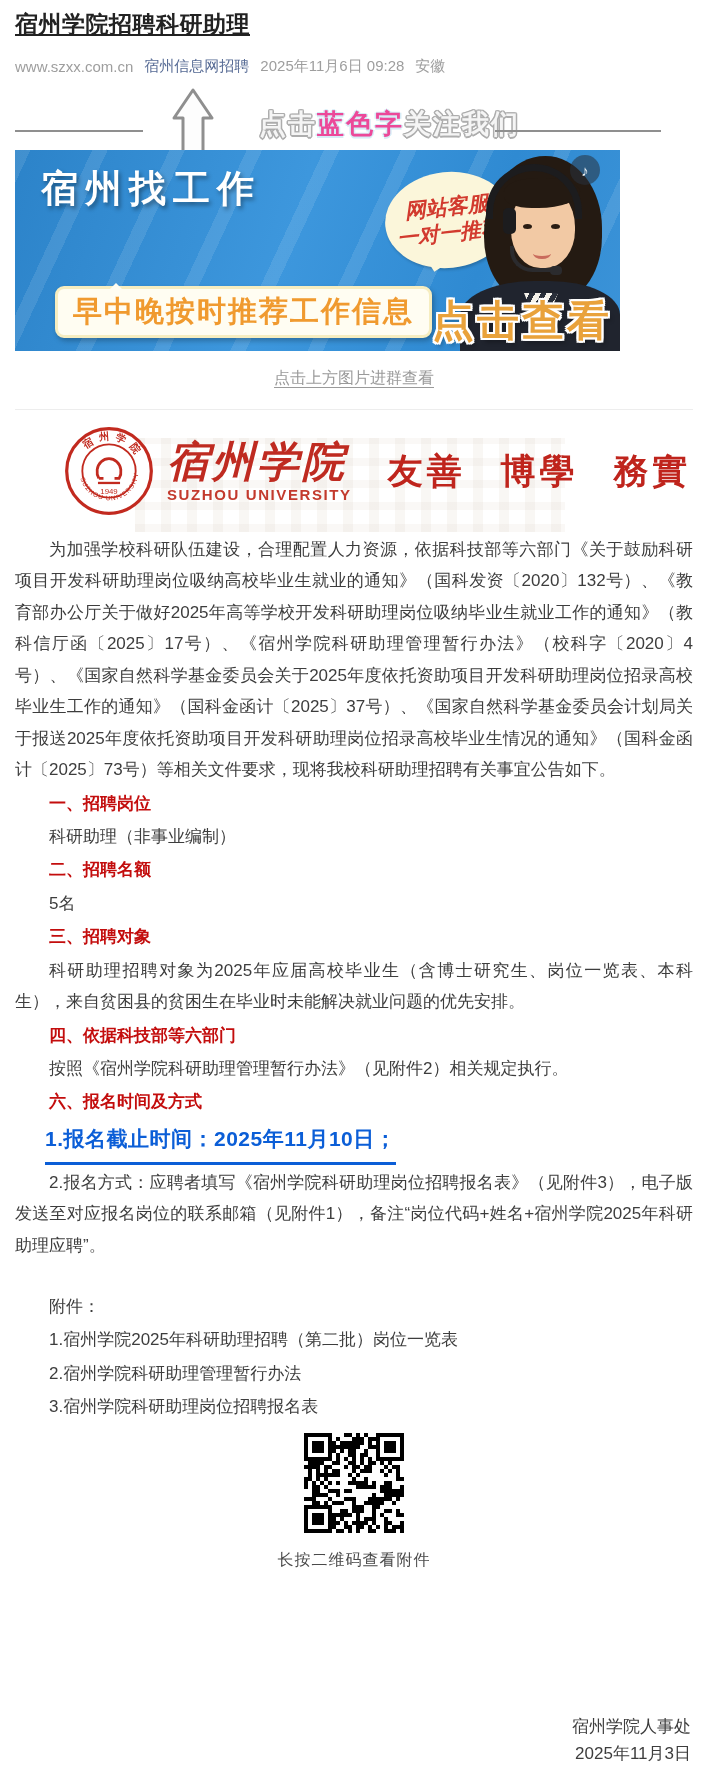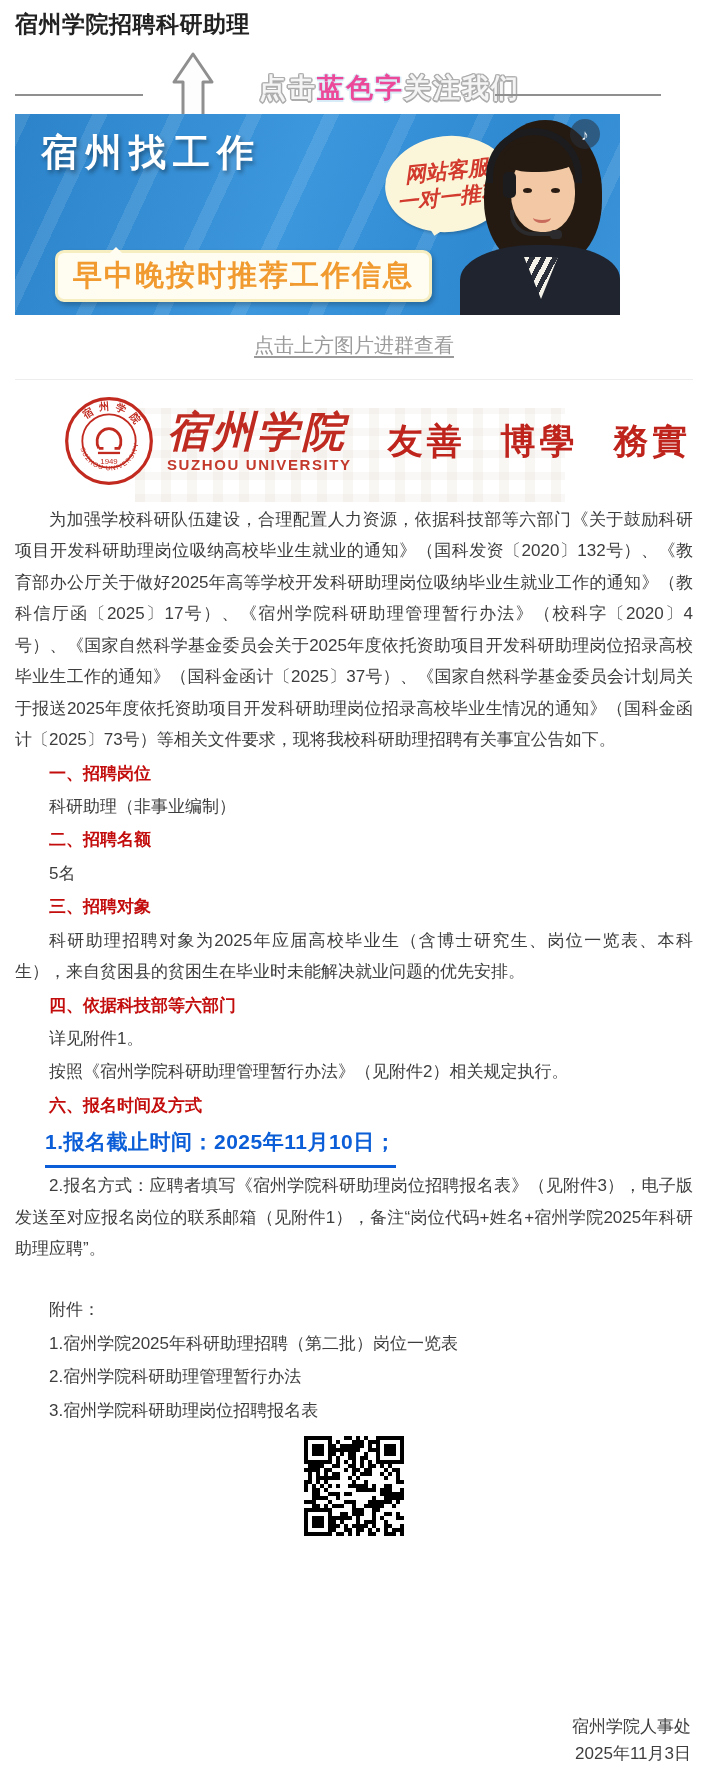--- a/index.html
+++ b/index.html
@@ -2,21 +2,21 @@
 <html><head>
 <meta charset="utf-8">
 <style>
   html,body{margin:0;padding:0;background:#fff;}
   body{font-family:"Liberation Sans","DejaVu Sans",sans-serif;}
   .page{position:relative;width:708px;height:1768px;margin:0 auto;background:#fff;overflow:hidden;
         display:flex;flex-direction:column;box-sizing:border-box;padding:0 15px;}
 
   
   .art-header{padding-top:8px;}
-  .art-title{margin:0;font-size:23px;line-height:32px;font-weight:700;color:#222;letter-spacing:.5px;}
+  .art-title{margin:0;font-size:23px;line-height:32px;font-weight:700;color:#222;letter-spacing:.5px;text-decoration:underline;}
   .meta{margin-top:17px;font-size:15px;color:#9e9e9e;display:flex;gap:11px;align-items:center;}
   .meta a{color:#576b95;text-decoration:none;font-weight:500;cursor:pointer;}
 
   
   .follow-row{position:relative;height:72px;margin-top:2px;}
   .fline{position:absolute;top:52px;height:2px;background:#8f8f8f;}
   .fline.l{left:0;width:128px;}
   .fline.r{left:480px;width:166px;}
   .up-arrow{position:absolute;left:150px;top:6px;width:56px;height:74px;}
   .follow-text{position:absolute;left:244px;top:28px;font-size:27px;font-weight:800;letter-spacing:2px;
@@ -70,21 +70,21 @@
   .w-body{position:absolute;right:0;bottom:-6px;width:160px;height:76px;background:#20242e;
      border-radius:46% 44% 0 0;}
   .w-collar{position:absolute;right:62px;bottom:16px;width:34px;height:42px;background:
      repeating-linear-gradient(118deg,#f5f2ea 0 5px,#2a2f3a 5px 10px);clip-path:polygon(50% 100%,0 0,100% 0);}
   .p-cta{position:absolute;right:8px;bottom:2px;color:#e9a23b;font-size:42px;font-weight:800;letter-spacing:3px;
      text-shadow:-2px 0 #fff,2px 0 #fff,0 -2px #fff,0 2px #fff,-2px -2px #fff,2px 2px #fff,-2px 2px #fff,2px -2px #fff,3px 4px 4px rgba(0,0,0,.3);}
   .p-mark{position:absolute;right:20px;top:5px;width:30px;height:30px;border-radius:50%;
      background:rgba(40,50,60,.55);color:#eef3f6;font-size:15px;display:flex;align-items:center;justify-content:center;}
 
   
-  .promo-caption{margin:17px 0 10px;text-align:center;font-size:20px;color:#9a9a9a;
+  .promo-caption{margin:17px 0 10px;text-align:center;font-size:16px;color:#9a9a9a;
      text-decoration:underline;text-underline-offset:4px;cursor:pointer;}
 
   
   .uni-header{position:relative;margin-top:10px;height:122px;border-top:1px solid #ededed;
      display:flex;align-items:center;overflow:hidden;background:#fff;}
   .uni-header::before{content:"";position:absolute;left:120px;top:28px;width:430px;height:94px;opacity:.35;
      background:repeating-linear-gradient(90deg,#efe9e2 0 10px,#fff 10px 26px),
                 repeating-linear-gradient(0deg,#f1ece6 0 8px,#fff 8px 22px);
      background-blend-mode:multiply;}
   .uni-logo{position:relative;width:92px;height:92px;margin-left:48px;flex:none;}
@@ -120,20 +120,26 @@
   .sign{margin-top:auto;text-align:right;padding:0 2px 0 0;font-size:17px;color:#3d3d3d;line-height:1.62;}
   .sign p{margin:0;}
 </style>
 </head>
 <body>
 
 <div class="page">
 
   <header class="art-header">
     <h1 class="art-title">宿州学院招聘科研助理</h1>
+    <div class="meta">
+      <span>www.szxx.com.cn</span>
+      <a>宿州信息网招聘</a>
+      <span>2025年11月6日 09:28</span>
+      <span>安徽</span>
+    </div>
   </header>
 
   <div class="follow-row">
     <span class="fline l"></span>
     <svg class="up-arrow" viewBox="0 0 56 74">
       <path d="M9 34 L28 6 L47 34 L38 34 L38 74 L18 74 L18 34 Z" fill="#fdfdfd" stroke="#8f8f8f" stroke-width="3" stroke-linejoin="round"></path>
     </svg>
     <div class="follow-text">
       <span class="ft-outline">点击</span><span class="ft-blue">蓝色字</span><span class="ft-outline">关注我们</span>
     </div>
@@ -154,20 +160,21 @@
         <span class="w-eye r"></span>
         <span class="w-mouth"></span>
       </div>
       <div class="w-fringe"></div>
       <div class="w-band"></div>
       <div class="w-ear"></div>
       <div class="w-mic"></div>
       <div class="w-body"></div>
       <div class="w-collar"></div>
     </div>
+    <div class="p-cta">点击查看</div>
     <span class="p-mark">♪</span>
   </div>
 
   <p class="promo-caption">点击上方图片进群查看</p>
 
   <div class="uni-header">
     <svg class="uni-logo" viewBox="0 0 100 100">
       <circle cx="50" cy="50" r="46" fill="#fff" stroke="#c22a1f" stroke-width="3.5"></circle>
       <circle cx="50" cy="50" r="29" fill="none" stroke="#c22a1f" stroke-width="2"></circle>
       <defs>
@@ -198,36 +205,36 @@
     <p class="h-red">一、招聘岗位</p>
     <p class="indent">科研助理（非事业编制）</p>
 
     <p class="h-red">二、招聘名额</p>
     <p class="indent">5名</p>
 
     <p class="h-red">三、招聘对象</p>
     <p class="indent">科研助理招聘对象为2025年应届高校毕业生（含博士研究生、岗位一览表、本科生），来自贫困县的贫困生在毕业时未能解决就业问题的优先安排。</p>
 
     <p class="h-red">四、依据科技部等六部门</p>
-    <p class="indent">详见附件1。</p>
 
     <p class="indent">按照《宿州学院科研助理管理暂行办法》（见附件2）相关规定执行。</p>
 
     <p class="h-red">六、报名时间及方式</p>
     <p class="deadline"><span>1.报名截止时间：2025年11月10日；</span></p>
     <p class="indent">2.报名方式：应聘者填写《宿州学院科研助理岗位招聘报名表》（见附件3），电子版发送至对应报名岗位的联系邮箱（见附件1），备注“岗位代码+姓名+宿州学院2025年科研助理应聘”。</p>
 
     <p class="indent attach-label">附件：</p>
     <p class="indent">1.宿州学院2025年科研助理招聘（第二批）岗位一览表</p>
     <p class="indent">2.宿州学院科研助理管理暂行办法</p>
     <p class="indent">3.宿州学院科研助理岗位招聘报名表</p>
   </div>
 
   <div class="qr-wrap">
     <div class="qr"><i style="left:0px;top:0px"></i><i style="left:4px;top:0px"></i><i style="left:8px;top:0px"></i><i style="left:12px;top:0px"></i><i style="left:16px;top:0px"></i><i style="left:20px;top:0px"></i><i style="left:24px;top:0px"></i><i style="left:40px;top:0px"></i><i style="left:44px;top:0px"></i><i style="left:52px;top:0px"></i><i style="left:60px;top:0px"></i><i style="left:72px;top:0px"></i><i style="left:76px;top:0px"></i><i style="left:80px;top:0px"></i><i style="left:84px;top:0px"></i><i style="left:88px;top:0px"></i><i style="left:92px;top:0px"></i><i style="left:96px;top:0px"></i><i style="left:0px;top:4px"></i><i style="left:24px;top:4px"></i><i style="left:32px;top:4px"></i><i style="left:48px;top:4px"></i><i style="left:52px;top:4px"></i><i style="left:56px;top:4px"></i><i style="left:64px;top:4px"></i><i style="left:68px;top:4px"></i><i style="left:72px;top:4px"></i><i style="left:96px;top:4px"></i><i style="left:0px;top:8px"></i><i style="left:8px;top:8px"></i><i style="left:12px;top:8px"></i><i style="left:16px;top:8px"></i><i style="left:24px;top:8px"></i><i style="left:28px;top:8px"></i><i style="left:36px;top:8px"></i><i style="left:40px;top:8px"></i><i style="left:44px;top:8px"></i><i style="left:48px;top:8px"></i><i style="left:52px;top:8px"></i><i style="left:56px;top:8px"></i><i style="left:64px;top:8px"></i><i style="left:72px;top:8px"></i><i style="left:80px;top:8px"></i><i style="left:84px;top:8px"></i><i style="left:88px;top:8px"></i><i style="left:96px;top:8px"></i><i style="left:0px;top:12px"></i><i style="left:8px;top:12px"></i><i style="left:12px;top:12px"></i><i style="left:16px;top:12px"></i><i style="left:24px;top:12px"></i><i style="left:28px;top:12px"></i><i style="left:32px;top:12px"></i><i style="left:36px;top:12px"></i><i style="left:40px;top:12px"></i><i style="left:44px;top:12px"></i><i style="left:48px;top:12px"></i><i style="left:52px;top:12px"></i><i style="left:64px;top:12px"></i><i style="left:68px;top:12px"></i><i style="left:72px;top:12px"></i><i style="left:80px;top:12px"></i><i style="left:84px;top:12px"></i><i style="left:88px;top:12px"></i><i style="left:96px;top:12px"></i><i style="left:0px;top:16px"></i><i style="left:8px;top:16px"></i><i style="left:12px;top:16px"></i><i style="left:16px;top:16px"></i><i style="left:24px;top:16px"></i><i style="left:28px;top:16px"></i><i style="left:36px;top:16px"></i><i style="left:44px;top:16px"></i><i style="left:48px;top:16px"></i><i style="left:60px;top:16px"></i><i style="left:72px;top:16px"></i><i style="left:80px;top:16px"></i><i style="left:84px;top:16px"></i><i style="left:88px;top:16px"></i><i style="left:96px;top:16px"></i><i style="left:0px;top:20px"></i><i style="left:24px;top:20px"></i><i style="left:32px;top:20px"></i><i style="left:44px;top:20px"></i><i style="left:48px;top:20px"></i><i style="left:56px;top:20px"></i><i style="left:60px;top:20px"></i><i style="left:72px;top:20px"></i><i style="left:96px;top:20px"></i><i style="left:0px;top:24px"></i><i style="left:4px;top:24px"></i><i style="left:8px;top:24px"></i><i style="left:12px;top:24px"></i><i style="left:16px;top:24px"></i><i style="left:20px;top:24px"></i><i style="left:24px;top:24px"></i><i style="left:32px;top:24px"></i><i style="left:40px;top:24px"></i><i style="left:48px;top:24px"></i><i style="left:56px;top:24px"></i><i style="left:64px;top:24px"></i><i style="left:72px;top:24px"></i><i style="left:76px;top:24px"></i><i style="left:80px;top:24px"></i><i style="left:84px;top:24px"></i><i style="left:88px;top:24px"></i><i style="left:92px;top:24px"></i><i style="left:96px;top:24px"></i><i style="left:4px;top:28px"></i><i style="left:8px;top:28px"></i><i style="left:12px;top:28px"></i><i style="left:16px;top:28px"></i><i style="left:28px;top:28px"></i><i style="left:32px;top:28px"></i><i style="left:44px;top:28px"></i><i style="left:48px;top:28px"></i><i style="left:56px;top:28px"></i><i style="left:64px;top:28px"></i><i style="left:68px;top:28px"></i><i style="left:76px;top:28px"></i><i style="left:84px;top:28px"></i><i style="left:0px;top:32px"></i><i style="left:4px;top:32px"></i><i style="left:8px;top:32px"></i><i style="left:12px;top:32px"></i><i style="left:20px;top:32px"></i><i style="left:24px;top:32px"></i><i style="left:40px;top:32px"></i><i style="left:48px;top:32px"></i><i style="left:52px;top:32px"></i><i style="left:60px;top:32px"></i><i style="left:64px;top:32px"></i><i style="left:80px;top:32px"></i><i style="left:88px;top:32px"></i><i style="left:92px;top:32px"></i><i style="left:4px;top:36px"></i><i style="left:12px;top:36px"></i><i style="left:20px;top:36px"></i><i style="left:28px;top:36px"></i><i style="left:32px;top:36px"></i><i style="left:48px;top:36px"></i><i style="left:56px;top:36px"></i><i style="left:60px;top:36px"></i><i style="left:64px;top:36px"></i><i style="left:76px;top:36px"></i><i style="left:84px;top:36px"></i><i style="left:92px;top:36px"></i><i style="left:4px;top:40px"></i><i style="left:12px;top:40px"></i><i style="left:16px;top:40px"></i><i style="left:20px;top:40px"></i><i style="left:24px;top:40px"></i><i style="left:28px;top:40px"></i><i style="left:32px;top:40px"></i><i style="left:44px;top:40px"></i><i style="left:52px;top:40px"></i><i style="left:80px;top:40px"></i><i style="left:92px;top:40px"></i><i style="left:0px;top:44px"></i><i style="left:4px;top:44px"></i><i style="left:12px;top:44px"></i><i style="left:20px;top:44px"></i><i style="left:48px;top:44px"></i><i style="left:60px;top:44px"></i><i style="left:92px;top:44px"></i><i style="left:96px;top:44px"></i><i style="left:0px;top:48px"></i><i style="left:8px;top:48px"></i><i style="left:16px;top:48px"></i><i style="left:24px;top:48px"></i><i style="left:32px;top:48px"></i><i style="left:44px;top:48px"></i><i style="left:48px;top:48px"></i><i style="left:52px;top:48px"></i><i style="left:56px;top:48px"></i><i style="left:60px;top:48px"></i><i style="left:68px;top:48px"></i><i style="left:80px;top:48px"></i><i style="left:84px;top:48px"></i><i style="left:0px;top:52px"></i><i style="left:8px;top:52px"></i><i style="left:12px;top:52px"></i><i style="left:20px;top:52px"></i><i style="left:52px;top:52px"></i><i style="left:56px;top:52px"></i><i style="left:60px;top:52px"></i><i style="left:64px;top:52px"></i><i style="left:68px;top:52px"></i><i style="left:76px;top:52px"></i><i style="left:80px;top:52px"></i><i style="left:84px;top:52px"></i><i style="left:96px;top:52px"></i><i style="left:8px;top:56px"></i><i style="left:12px;top:56px"></i><i style="left:24px;top:56px"></i><i style="left:28px;top:56px"></i><i style="left:32px;top:56px"></i><i style="left:40px;top:56px"></i><i style="left:44px;top:56px"></i><i style="left:76px;top:56px"></i><i style="left:80px;top:56px"></i><i style="left:84px;top:56px"></i><i style="left:88px;top:56px"></i><i style="left:92px;top:56px"></i><i style="left:96px;top:56px"></i><i style="left:8px;top:60px"></i><i style="left:12px;top:60px"></i><i style="left:16px;top:60px"></i><i style="left:20px;top:60px"></i><i style="left:32px;top:60px"></i><i style="left:68px;top:60px"></i><i style="left:80px;top:60px"></i><i style="left:84px;top:60px"></i><i style="left:88px;top:60px"></i><i style="left:92px;top:60px"></i><i style="left:96px;top:60px"></i><i style="left:0px;top:64px"></i><i style="left:4px;top:64px"></i><i style="left:8px;top:64px"></i><i style="left:24px;top:64px"></i><i style="left:40px;top:64px"></i><i style="left:44px;top:64px"></i><i style="left:48px;top:64px"></i><i style="left:64px;top:64px"></i><i style="left:68px;top:64px"></i><i style="left:72px;top:64px"></i><i style="left:76px;top:64px"></i><i style="left:80px;top:64px"></i><i style="left:84px;top:64px"></i><i style="left:92px;top:64px"></i><i style="left:8px;top:68px"></i><i style="left:12px;top:68px"></i><i style="left:20px;top:68px"></i><i style="left:28px;top:68px"></i><i style="left:32px;top:68px"></i><i style="left:36px;top:68px"></i><i style="left:48px;top:68px"></i><i style="left:60px;top:68px"></i><i style="left:64px;top:68px"></i><i style="left:68px;top:68px"></i><i style="left:72px;top:68px"></i><i style="left:76px;top:68px"></i><i style="left:88px;top:68px"></i><i style="left:0px;top:72px"></i><i style="left:4px;top:72px"></i><i style="left:8px;top:72px"></i><i style="left:12px;top:72px"></i><i style="left:16px;top:72px"></i><i style="left:20px;top:72px"></i><i style="left:24px;top:72px"></i><i style="left:48px;top:72px"></i><i style="left:52px;top:72px"></i><i style="left:56px;top:72px"></i><i style="left:68px;top:72px"></i><i style="left:72px;top:72px"></i><i style="left:0px;top:76px"></i><i style="left:24px;top:76px"></i><i style="left:36px;top:76px"></i><i style="left:40px;top:76px"></i><i style="left:48px;top:76px"></i><i style="left:52px;top:76px"></i><i style="left:56px;top:76px"></i><i style="left:68px;top:76px"></i><i style="left:80px;top:76px"></i><i style="left:84px;top:76px"></i><i style="left:92px;top:76px"></i><i style="left:0px;top:80px"></i><i style="left:8px;top:80px"></i><i style="left:12px;top:80px"></i><i style="left:16px;top:80px"></i><i style="left:24px;top:80px"></i><i style="left:28px;top:80px"></i><i style="left:32px;top:80px"></i><i style="left:36px;top:80px"></i><i style="left:40px;top:80px"></i><i style="left:44px;top:80px"></i><i style="left:52px;top:80px"></i><i style="left:68px;top:80px"></i><i style="left:76px;top:80px"></i><i style="left:92px;top:80px"></i><i style="left:96px;top:80px"></i><i style="left:0px;top:84px"></i><i style="left:8px;top:84px"></i><i style="left:12px;top:84px"></i><i style="left:16px;top:84px"></i><i style="left:24px;top:84px"></i><i style="left:28px;top:84px"></i><i style="left:36px;top:84px"></i><i style="left:52px;top:84px"></i><i style="left:60px;top:84px"></i><i style="left:64px;top:84px"></i><i style="left:68px;top:84px"></i><i style="left:80px;top:84px"></i><i style="left:0px;top:88px"></i><i style="left:8px;top:88px"></i><i style="left:12px;top:88px"></i><i style="left:16px;top:88px"></i><i style="left:24px;top:88px"></i><i style="left:28px;top:88px"></i><i style="left:32px;top:88px"></i><i style="left:40px;top:88px"></i><i style="left:48px;top:88px"></i><i style="left:52px;top:88px"></i><i style="left:56px;top:88px"></i><i style="left:60px;top:88px"></i><i style="left:68px;top:88px"></i><i style="left:80px;top:88px"></i><i style="left:84px;top:88px"></i><i style="left:96px;top:88px"></i><i style="left:0px;top:92px"></i><i style="left:24px;top:92px"></i><i style="left:28px;top:92px"></i><i style="left:40px;top:92px"></i><i style="left:44px;top:92px"></i><i style="left:52px;top:92px"></i><i style="left:56px;top:92px"></i><i style="left:64px;top:92px"></i><i style="left:72px;top:92px"></i><i style="left:80px;top:92px"></i><i style="left:88px;top:92px"></i><i style="left:92px;top:92px"></i><i style="left:96px;top:92px"></i><i style="left:0px;top:96px"></i><i style="left:4px;top:96px"></i><i style="left:8px;top:96px"></i><i style="left:12px;top:96px"></i><i style="left:16px;top:96px"></i><i style="left:20px;top:96px"></i><i style="left:24px;top:96px"></i><i style="left:32px;top:96px"></i><i style="left:36px;top:96px"></i><i style="left:44px;top:96px"></i><i style="left:52px;top:96px"></i><i style="left:64px;top:96px"></i><i style="left:68px;top:96px"></i><i style="left:80px;top:96px"></i><i style="left:84px;top:96px"></i><i style="left:88px;top:96px"></i><i style="left:96px;top:96px"></i></div>
+    <p class="qr-caption">长按二维码查看附件</p>
   </div>
 
   <div class="sign">
     <p>宿州学院人事处</p>
     <p>2025年11月3日</p>
   </div>
 
 </div>
 
 </body></html>

